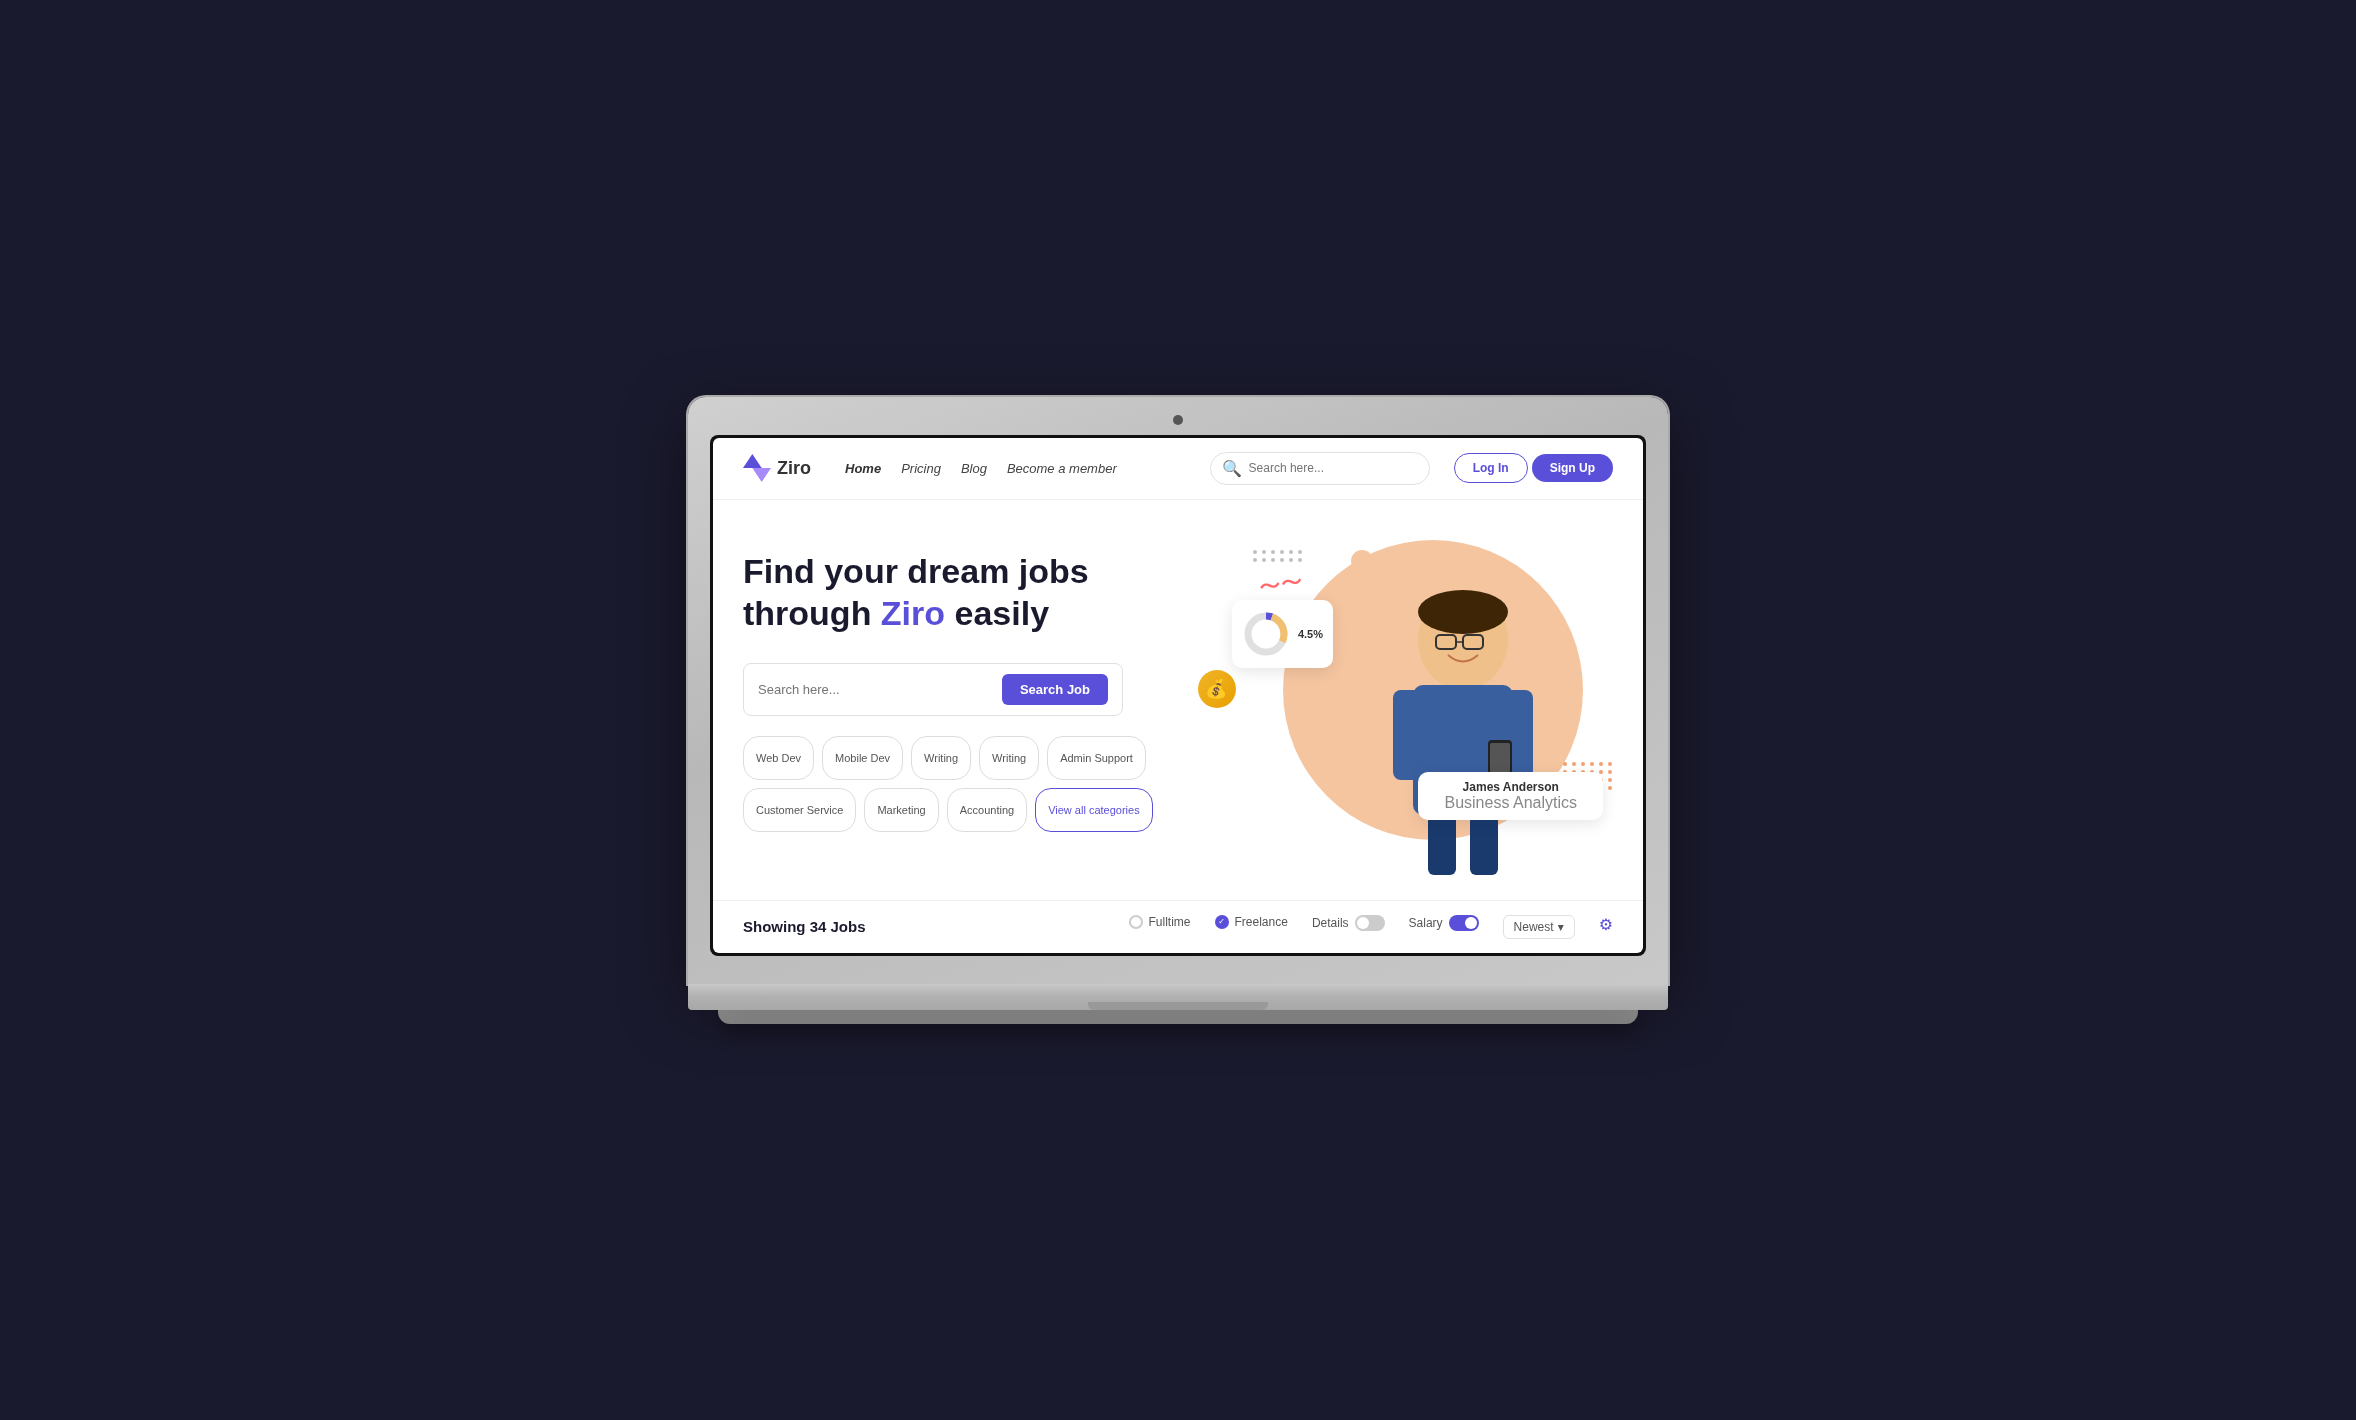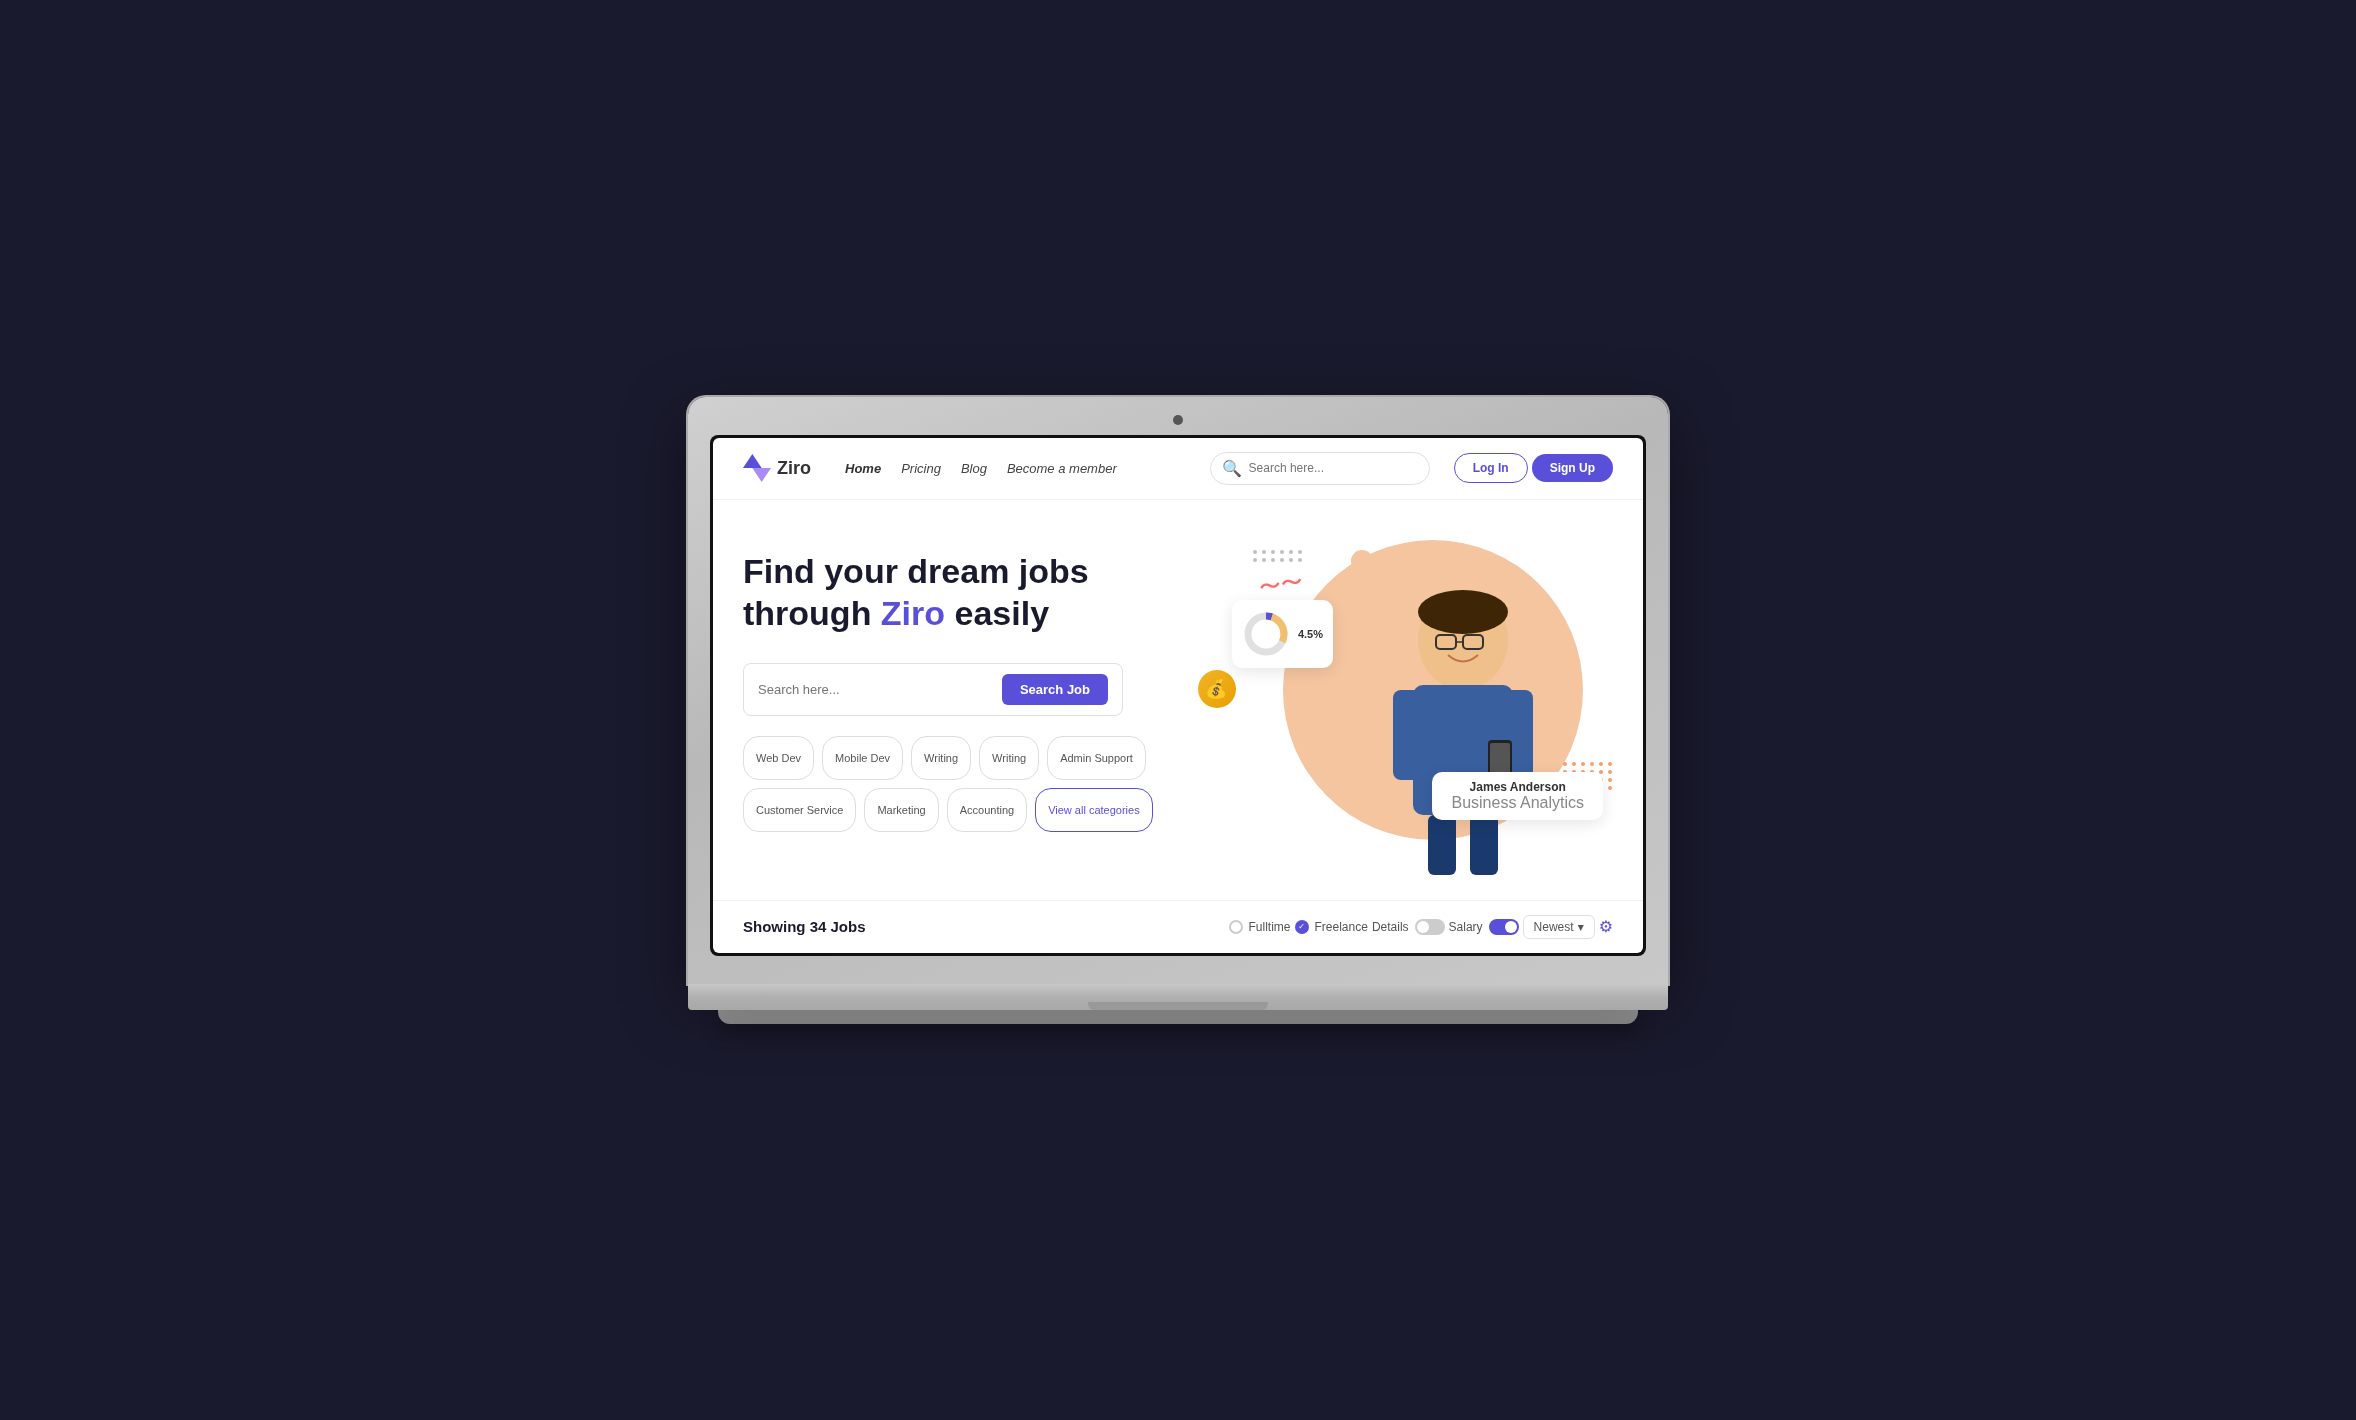--- a/index.html
+++ b/index.html
@@ -280,21 +280,21 @@
       z-index: 2;
     }
 
     
     .float-badge-person {
       position: absolute;
       bottom: 50px;
       right: 10px;
       background: #fff;
       border-radius: 10px;
-      padding: 8px 19px;
+      padding: 8px 26px;
       box-shadow: 0 4px 15px rgba(0,0,0,0.1);
       z-index: 5;
       text-align: center;
     }
 
     .float-badge-person .name {
       font-size: 12px;
       font-weight: 700;
       color: #333;
     }
@@ -389,22 +389,22 @@
     }
 
     .jobs-count {
       font-size: 15px;
       font-weight: 700;
       color: #1a1a2e;
     }
 
     .jobs-filters {
       display: flex;
-      align-items: center;
-      gap: 4px;
+      align-items: flex-start;
+      gap: 24px;
       margin-left: auto;
     }
 
     .filter-option {
       display: flex;
       align-items: center;
       gap: 6px;
       font-size: 12px;
       color: #555;
     }

